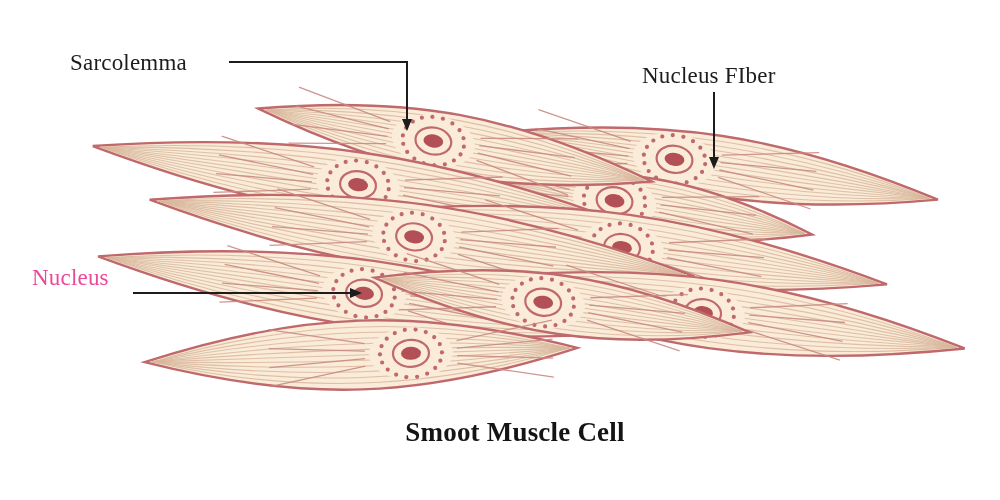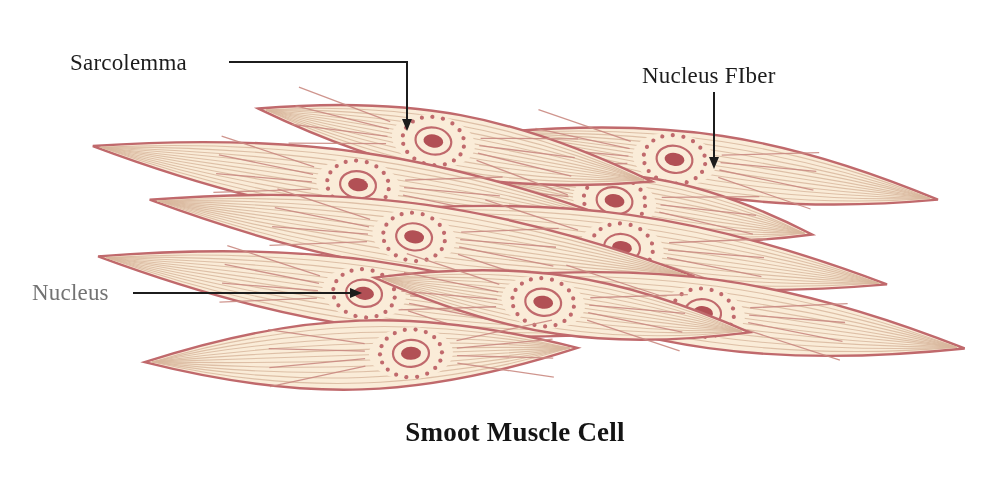--- a/index.html
+++ b/index.html
@@ -493,17 +493,17 @@
       <path d="M 714 92 L 714 157" fill="none" stroke="#1c1c1c" stroke-width="2"></path>
       <path d="M 714 169 L 709 157 L 719 157 Z" fill="#1c1c1c"></path>
       <path d="M 133 293 L 350 293" fill="none" stroke="#1c1c1c" stroke-width="2"></path>
       <path d="M 362 293 L 350 298 L 350 288 Z" fill="#1c1c1c"></path>
     </svg>
 
   <div class="label" id="label-sarcolemma" style="left: 70px; top: 50px; color: rgb(28, 28, 28);">Sarcolemma</div>
 
   <div class="label" id="label-muscle-fiber" style="left: 642px; top: 63px; color: rgb(28, 28, 28);">Nucleus FIber</div>
 
-  <div class="label" id="label-nucleus" style="left: 32px; top: 280px; color: #737373;">Nucleus</div>
+  <div class="label" id="label-nucleus" style="left: 32px; top: 265px; color: #ec4899;">Nucleus</div>
 
   <div class="diagram-title">Smoot Muscle Cell</div>
 
 </div>
 
 </body></html>

